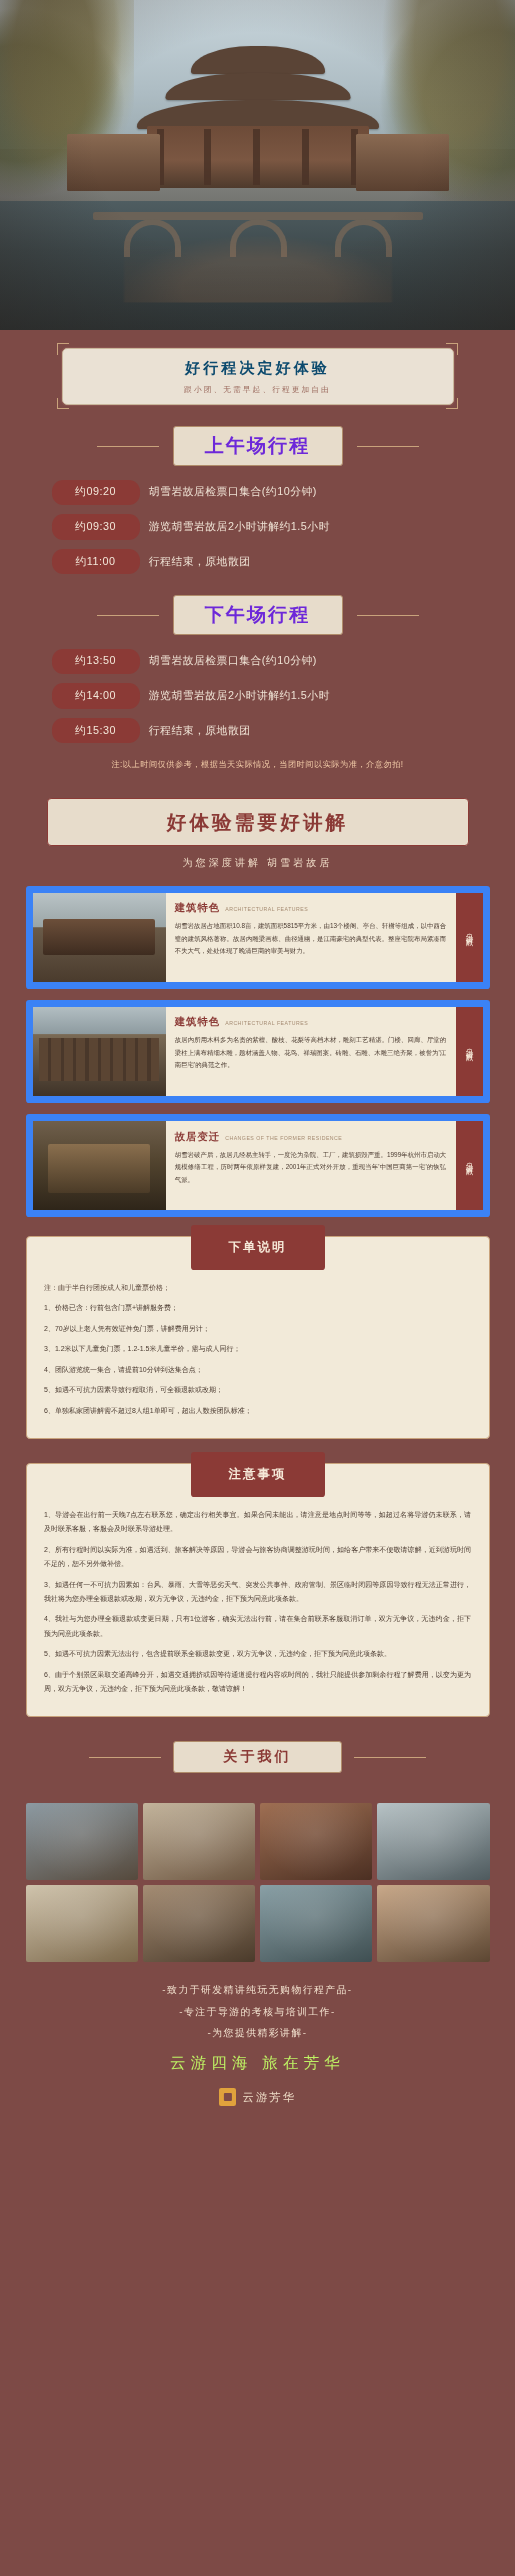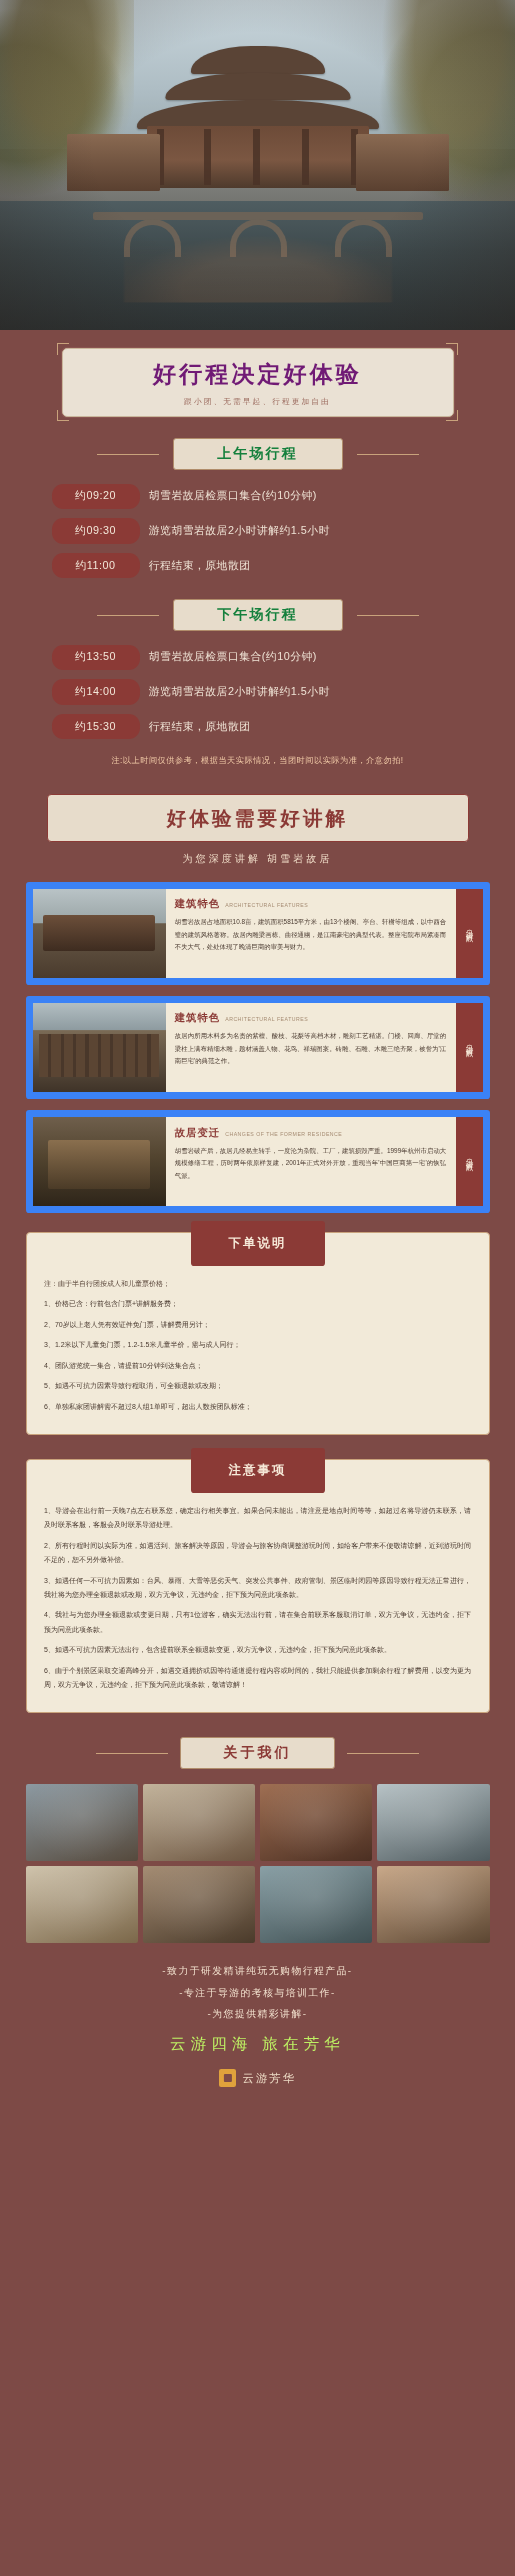--- a/index.html
+++ b/index.html
@@ -100,40 +100,40 @@
   .banner {
     margin: 17.5px auto 0; width: 392px; position: relative;
     text-align: center;
   }
   .banner .plate {
     background: #eae1d4; border: 1.5px solid #c9b79c;
     border-radius: 5.2px; padding: 10.3px 5.2px 9.3px;
     box-shadow: inset 0 0 0 1.5px #eae1d4, 0 0 0 1px #8a5450;
   }
   .banner h2 {
-    font-size: 23px; letter-spacing: 3.1px; color: #701a75; font-weight: bold;
+    font-size: 15px; letter-spacing: 3.1px; color: #0c4a6e; font-weight: bold;
   }
   .banner .sub {
     margin-top: 7.2px; font-size: 7.7px; letter-spacing: 2.1px; color: #9c6b5f;
   }
   .banner .corner {
     position: absolute; width: 11.3px; height: 11.3px; border: 1.5px solid #c9a37c;
   }
   .banner .c-tl { left: -4.1px; top: -4.1px; border-right: none; border-bottom: none; }
   .banner .c-tr { right: -4.1px; top: -4.1px; border-left: none; border-bottom: none; }
   .banner .c-bl { left: -4.1px; bottom: -4.1px; border-right: none; border-top: none; }
   .banner .c-br { right: -4.1px; bottom: -4.1px; border-left: none; border-top: none; }
 
   
   .sched-head {
     width: 170px; margin: 20.6px auto 13.4px; text-align: center;
     background: #e7dccb; border: 1px solid #b08c6a; border-radius: 3.1px;
     padding: 6.2px 0; position: relative;
   }
-  .sched-head span { font-size: 14px; color: #15803d; font-weight: bold; letter-spacing: 2.1px; }
+  .sched-head span { font-size: 19px; color: #6d28d9; font-weight: bold; letter-spacing: 2.1px; }
   .sched-head::before, .sched-head::after {
     content: ""; position: absolute; top: 50%; width: 62px; height: 1px; background: #c9a37c;
   }
   .sched-head::before { left: -77px; }
   .sched-head::after  { right: -77px; }
 
   .sched-row {
     display: flex; align-items: center; gap: 9.3px;
     margin: 0 auto 9.3px; width: 412px;
   }
@@ -223,21 +223,21 @@
   }
   .panel .p-body { padding: 11.3px 17.5px 0; }
   .panel p {
     font-size: 7px; line-height: 2.05; color: #4a3a30; text-align: justify;
     margin-bottom: 6.2px;
   }
   .panel p.first { color: #5a463a; }
 
   
   .about-head {
-    width: 155px; margin: 24px auto 15px; text-align: center;
+    width: 169px; margin: 24px auto 30px; text-align: center;
     background: #e7dccb; border: 1px solid #b08c6a; border-radius: 3.1px;
     padding: 6.2px 0; position: relative;
   }
   .about-head span { font-size: 14px; color: #8b3a36; font-weight: bold; letter-spacing: 3.1px; }
   .about-head::before, .about-head::after {
     content: ""; position: absolute; top: 50%; width: 72px; height: 1px; background: #c9a37c;
   }
   .about-head::before { left: -85px; }
   .about-head::after  { right: -85px; }
 

